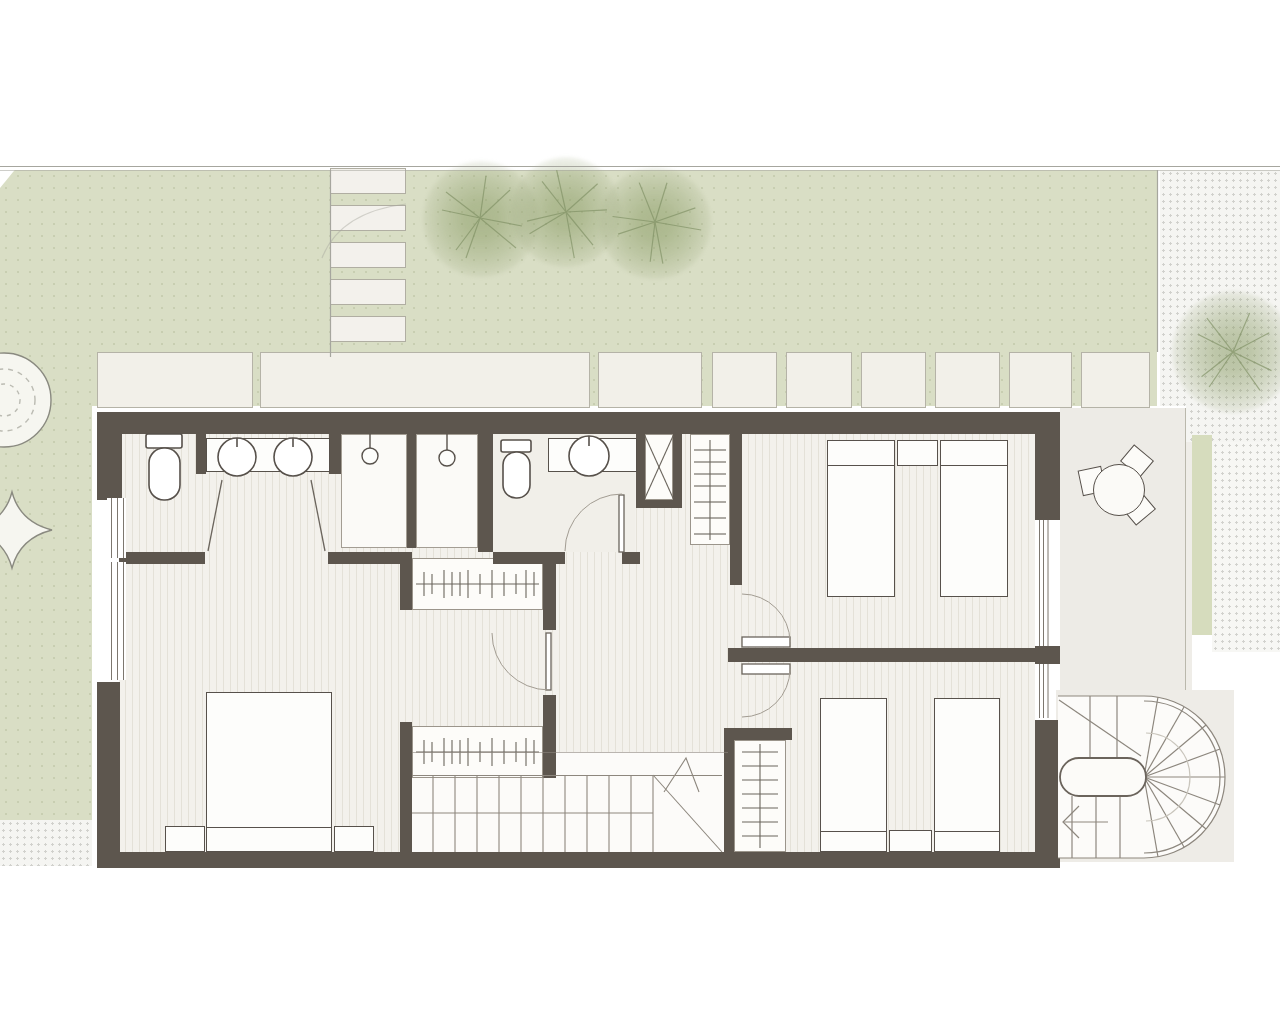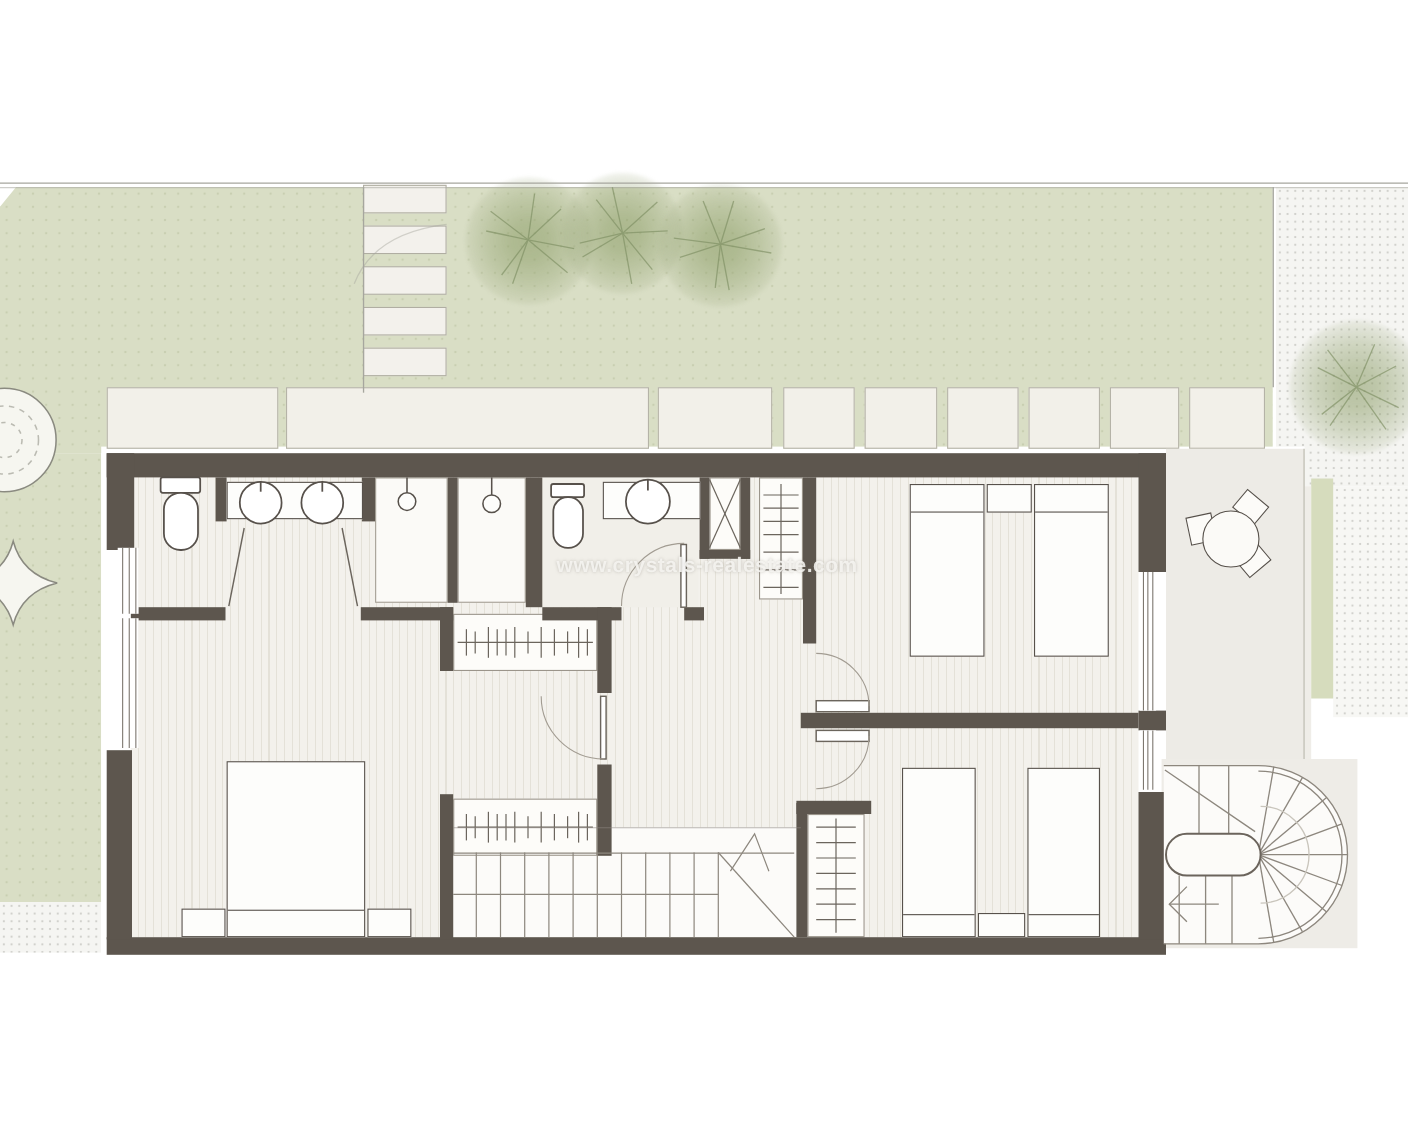--- a/index.html
+++ b/index.html
@@ -331,14 +331,13 @@
       <path d="M 549,690 A 57 57 0 0 1 492,633" fill="none" stroke="#a29c92" stroke-width="1"></path>
 
       <rect x="742" y="637" width="48" height="10"></rect>
       <path d="M 790,642 A 48 48 0 0 0 742,594" fill="none" stroke="#a29c92" stroke-width="1"></path>
 
       <rect x="742" y="664" width="48" height="10"></rect>
       <path d="M 790,669 A 48 48 0 0 1 742,717" fill="none" stroke="#a29c92" stroke-width="1"></path>
     </g>
   </svg>
 
-  <div class="watermark">www.crystals-realestate.com</div>
 </div>
 
 </body></html>

